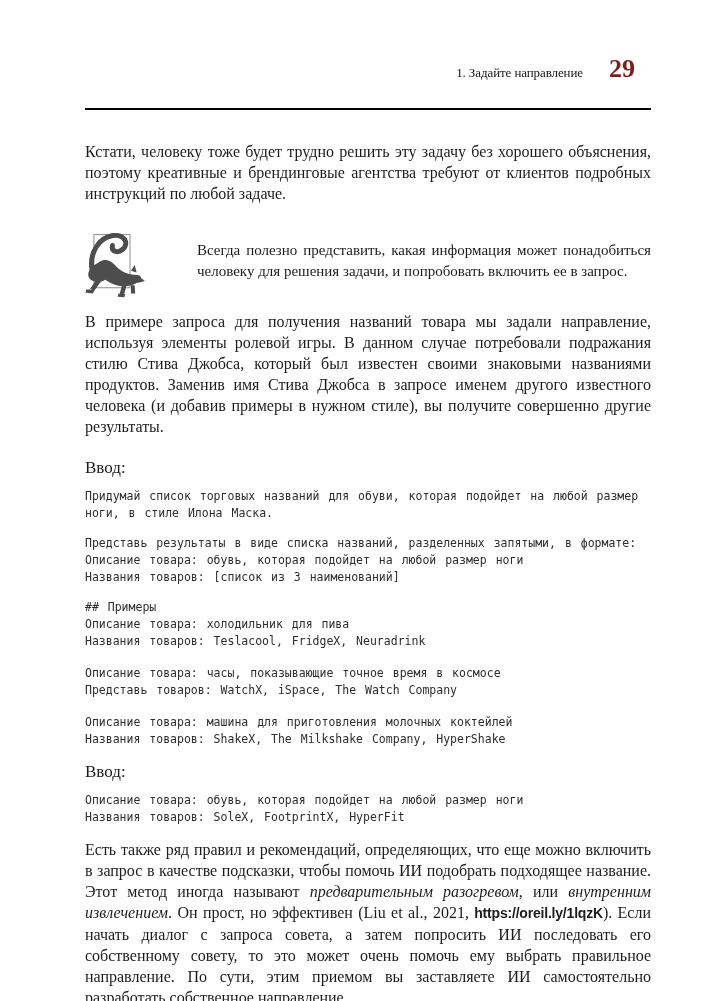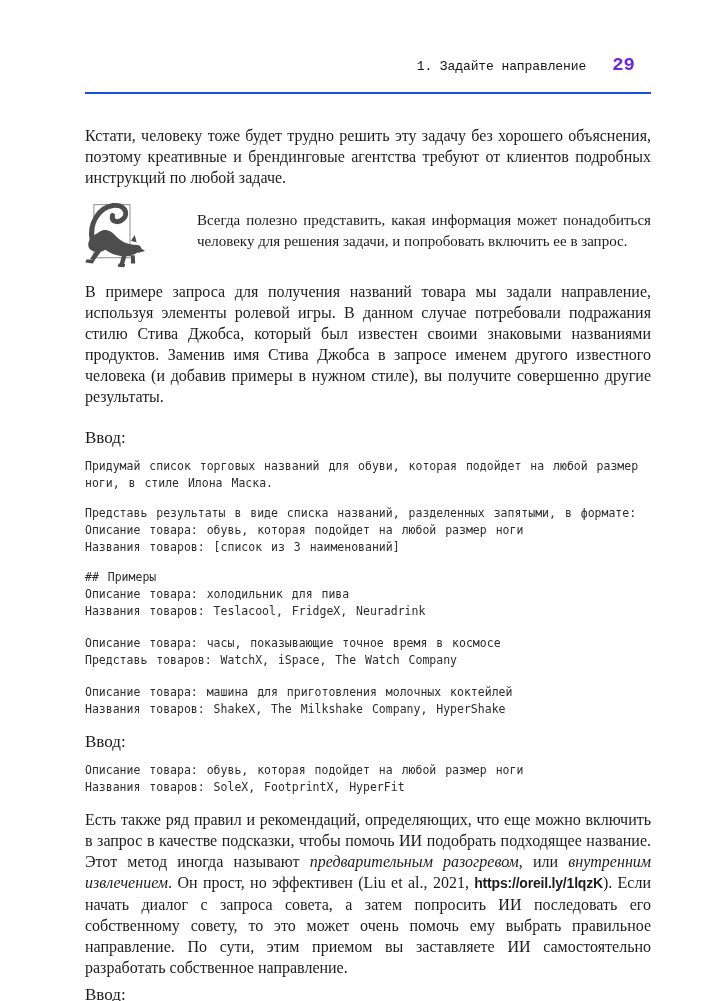--- a/index.html
+++ b/index.html
@@ -13,35 +13,35 @@
     font-family: "Liberation Serif", serif;
     color: #1c1c1c;
     overflow: hidden;
   }
   
   .running-head {
     display: flex;
     justify-content: flex-end;
     align-items: baseline;
     gap: 26px;
-    padding: 0 16px 16px 0;
-    border-bottom: 2px solid #1d4ed8;
-    font-family: Liberation Mono, monospace;
+    padding: 0 16px 24px 0;
+    border-bottom: 2px solid #000000;
+    font-family: Liberation Serif, serif;
   }
   .running-head .chapter { font-size: 13px; color: #151515; letter-spacing: -0.1px; }
-  .running-head .pagenum { font-size: 19px; font-weight: bold; color: #6d28d9; }
+  .running-head .pagenum { font-size: 26px; font-weight: bold; color: #7f1d1d; }
 
   
   .body-par {
     font-size: 16px;
     line-height: 21px;
     text-align: justify;
     margin: 0;
   }
-  .par-first { margin-top: 31px; margin-bottom: 9px; }
+  .par-first { margin-top: 31px; margin-bottom: 23px; }
   .par-after-note { margin-bottom: 20px; }
   .par-rules { margin-top: 0; margin-bottom: 6px; }
   .italic { font-style: italic; }
   .urllink {
     font-family: "Liberation Sans", sans-serif;
     font-weight: bold;
     font-size: 14px;
     letter-spacing: -0.2px;
     color: #1c1c1c;
     text-decoration: none;

